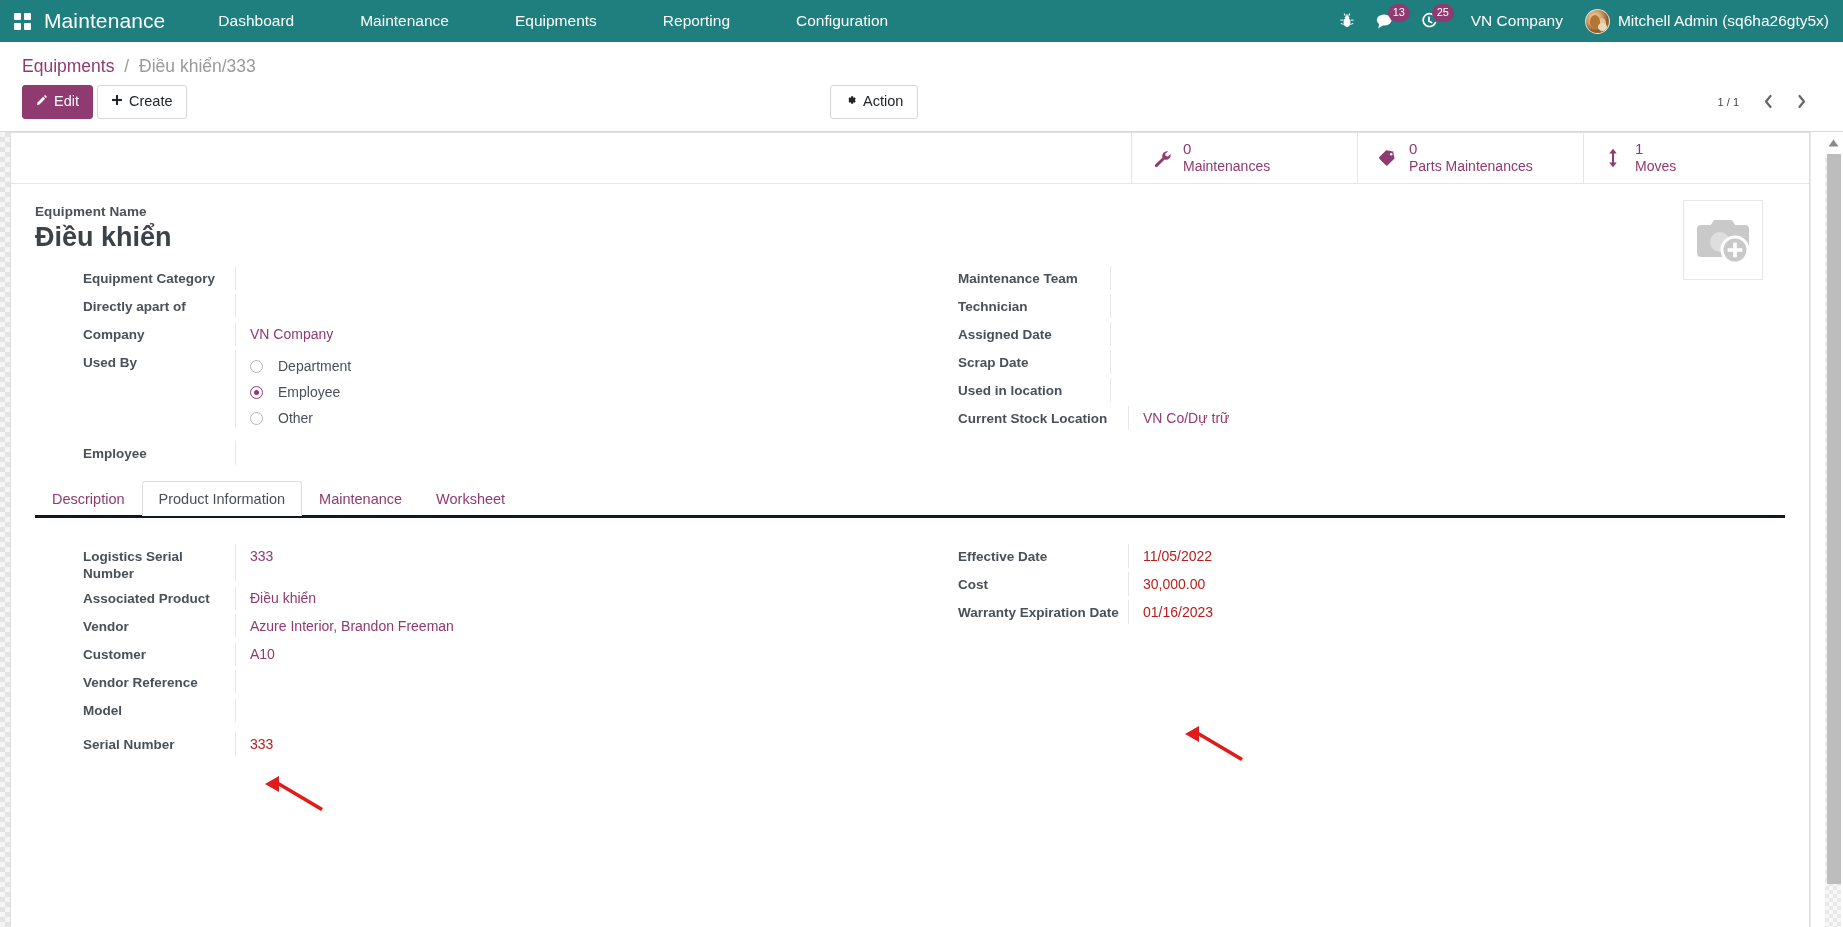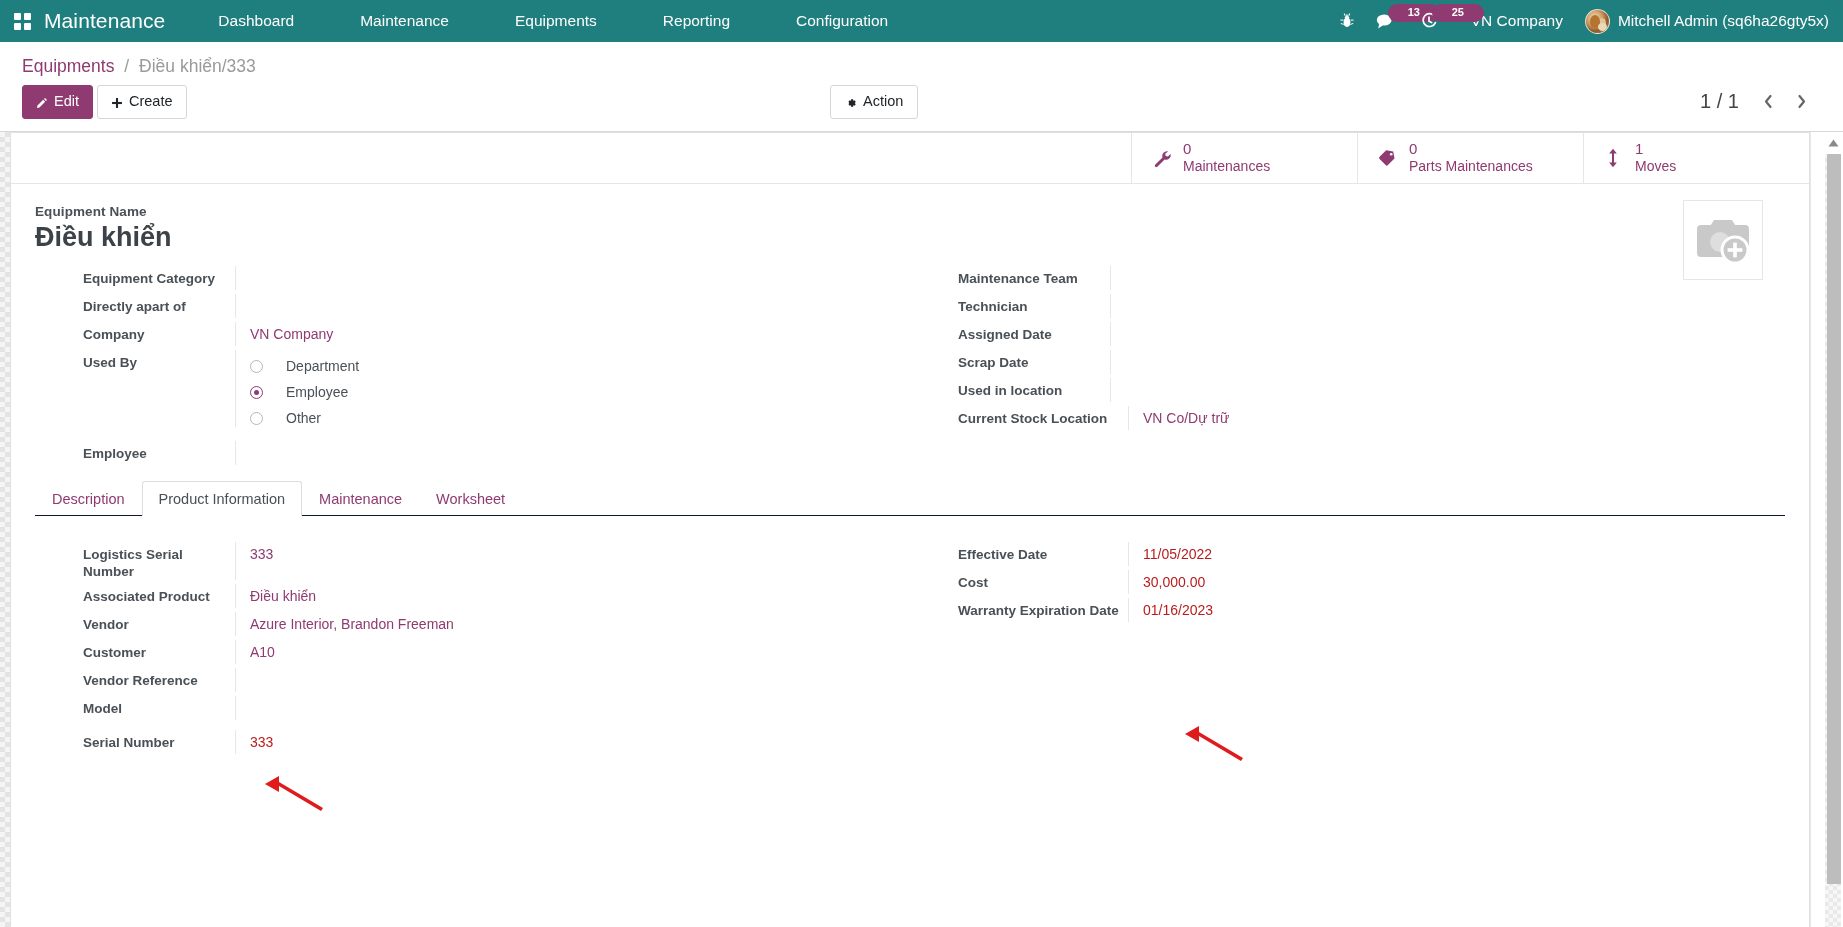--- a/index.html
+++ b/index.html
@@ -47,22 +47,22 @@
   }
   .nav-icon {
     position: relative; padding: 0 11px; display: flex; align-items: center;
     height: 100%; cursor: pointer;
   }
   .nav-icon svg { display: block; }
   .badge {
     position: absolute; top: 4px; left: 23px;
     background: #8f3a71; color: #fff;
     font-size: 11px; line-height: 1;
-    padding: 3px 20px 4px; border-radius: 9px; min-width: 17px;
-    text-align: center; font-weight: 700;
+    padding: 3px 5px 4px; border-radius: 9px; min-width: 17px;
+    text-align: center; font-weight: 400;
   }
   .nav-company {
     padding: 0 18px 0 22px; font-size: 15.5px; white-space: nowrap; cursor: pointer;
   }
   .nav-user {
     display: flex; align-items: center; gap: 8px; padding-left: 4px;
     font-size: 15.5px; white-space: nowrap; cursor: pointer;
   }
   .avatar {
     width: 25px; height: 25px; border-radius: 50%;
@@ -96,35 +96,35 @@
 
   .cp-row {
     display: flex; align-items: center;
     padding: 5px 4px 12px 12px; position: relative; min-height: 40px;
   }
   .btn {
     font-family: "Liberation Sans", sans-serif;
     font-size: 14.5px; line-height: 1;
     padding: 8px 13px 9px; border-radius: 3px; cursor: pointer;
     border: 1px solid transparent; white-space: nowrap;
-    display: inline-flex; align-items: flex-end; gap: 6px;
+    display: inline-flex; align-items: flex-start; gap: 6px;
   }
   .btn-primary { background: #8f3a71; color: #ffffff; border-color: #8f3a71; }
   .btn-secondary { background: #ffffff; color: #212529; border-color: #d6d6d6; }
   .btn-action {
     background: #ffffff; color: #212529; border-color: #d6d6d6;
     padding: 8px 14px 9px;
   }
   .cp-buttons { display: flex; gap: 4px; }
   .cp-action-wrap {
     position: absolute; left: 820px; top: 5px;
   }
   .pager {
     margin-left: auto; display: flex; align-items: center; gap: 6px;
-    color: #555; font-size: 20px; padding-right: 14px;
+    color: #555; font-size: 11px; padding-right: 14px;
   }
   .pager .counter { color: #444; padding-right: 10px; }
   .pager .parrow {
     cursor: pointer; color: #666; padding: 2px 7px; display: inline-flex;
   }
 
   
   .content {
     position: relative;
     height: calc(927px - 42px - 74px);
@@ -205,36 +205,36 @@
   .fval {
     flex: 1; padding-left: 14px; padding-top: 3px;
     font-size: 14px; line-height: 18px; color: #495057;
     min-height: 22px; word-break: break-word;
   }
   .fval.link { color: #8f3a71; cursor: pointer; }
   .fval.plain { color: #b91c1c; }
 
   
   .radio-list { display: flex; flex-direction: column; gap: 8px; padding-top: 4px; }
-  .radio-item { display: flex; align-items: center; gap: 23px; cursor: pointer; }
+  .radio-item { display: flex; align-items: center; gap: 15px; cursor: pointer; }
   .radio-dot {
     width: 13px; height: 13px; border-radius: 50%;
     border: 1px solid #b6b6b6; background: #fff; flex: none; position: relative;
   }
   .radio-dot.checked { border-color: #8f3a71; }
   .radio-dot.checked::after {
     content: ""; position: absolute; left: 3px; top: 3px;
     width: 5px; height: 5px; border-radius: 50%; background: #8f3a71;
   }
   .radio-label { font-size: 14px; color: #495057; }
 
   
   .notebook { padding: 14px 24px 0 24px; }
   .tabs {
-    display: flex; border-bottom: 1px solid #0f172a; gap: 0;
+    display: flex; border-bottom: 3px solid #0f172a; gap: 0;
   }
   .tab {
     padding: 9px 16px 9px; font-size: 14.5px; color: #8f3a71;
     cursor: pointer; border: 1px solid transparent; border-bottom: none;
     margin-bottom: -1px; border-radius: 3px 3px 0 0; white-space: nowrap;
   }
   .tab.active {
     color: #495057; background: #ffffff;
     border-color: #dddddd #dddddd #ffffff;
   }

